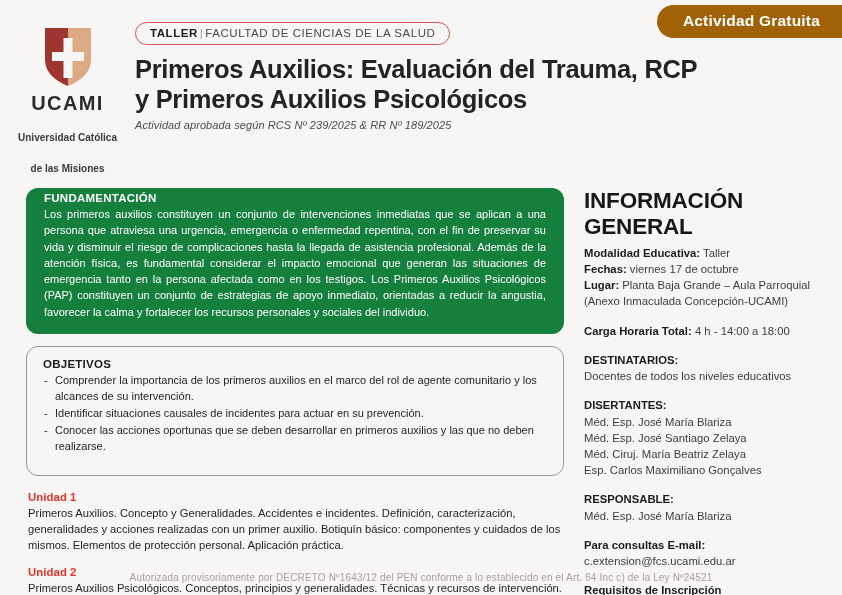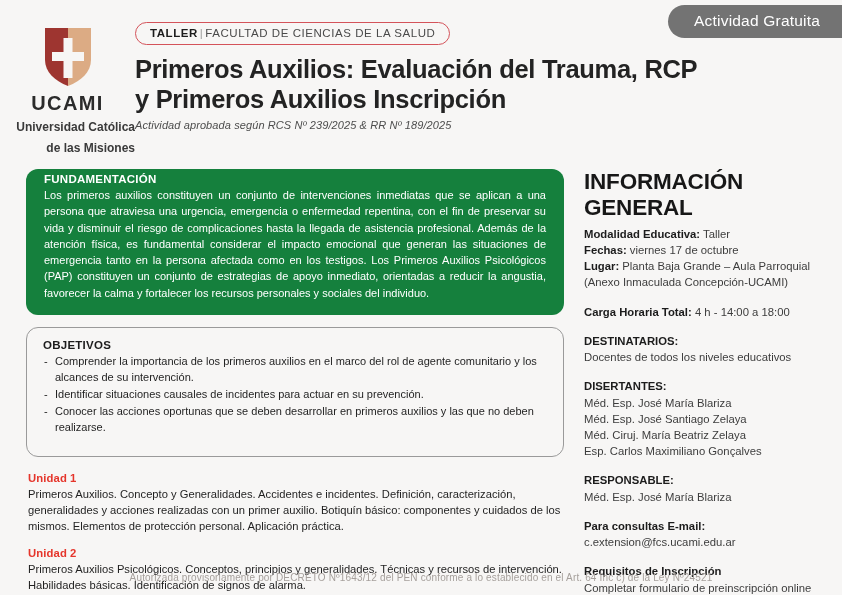--- a/index.html
+++ b/index.html
@@ -14,24 +14,24 @@
     color: #1c1c1c;
     overflow: hidden;
     position: relative;
   }
 
   
   .free-badge {
     position: absolute;
     top: 5px;
     right: 0;
-    background: #737373;
+    background: #a16207;
     color: #ffffff;
     font-size: 15.5px;
-    font-weight: normal;
+    font-weight: bold;
     letter-spacing: 0.2px;
     padding: 8px 22px 9px 26px;
     border-radius: 22px 0 0 22px;
     line-height: 1;
     z-index: 5;
   }
 
   
   .header {
     display: flex;
@@ -52,26 +52,25 @@
   }
   .shield svg { display: block; }
   .logo-ucami {
     font-size: 20px;
     font-weight: bold;
     letter-spacing: 1.4px;
     color: #2b2b2b;
     line-height: 1.05;
   }
   .logo-sub {
-    font-size: 12px;
+    font-size: 10px;
     font-weight: bold;
     color: #3a3a3a;
     line-height: 1.25;
-    margin-top: 6px;
-    text-align: right;
+    margin-top: 18px;
   }
 
   .header-text {
     flex: 1 1 auto;
     padding-right: 10px;
     padding-top: 4px;
   }
   .pill {
     display: inline-block;
     border: 1.3px solid #d4535a;
@@ -240,21 +239,21 @@
     <div class="logo-sub">Universidad Católica</div>
     <div class="logo-sub">de las Misiones</div>
   </div>
 
   <div class="header-text">
     <div class="pill">
       <b>TALLER</b><span class="sep">|</span><span>FACULTAD DE CIENCIAS DE LA SALUD</span>
     </div>
     <div class="main-title">
       <div>Primeros Auxilios: Evaluación del Trauma, RCP</div>
-      <div>y Primeros Auxilios Inscripción</div>
+      <div>y Primeros Auxilios Psicológicos</div>
     </div>
     <div class="subtitle-approved">Actividad aprobada según RCS Nº 239/2025 &amp; RR Nº 189/2025</div>
   </div>
 </div>
 
 <div class="columns">
 
   <div class="col-left">
 
     <div class="card-red">

